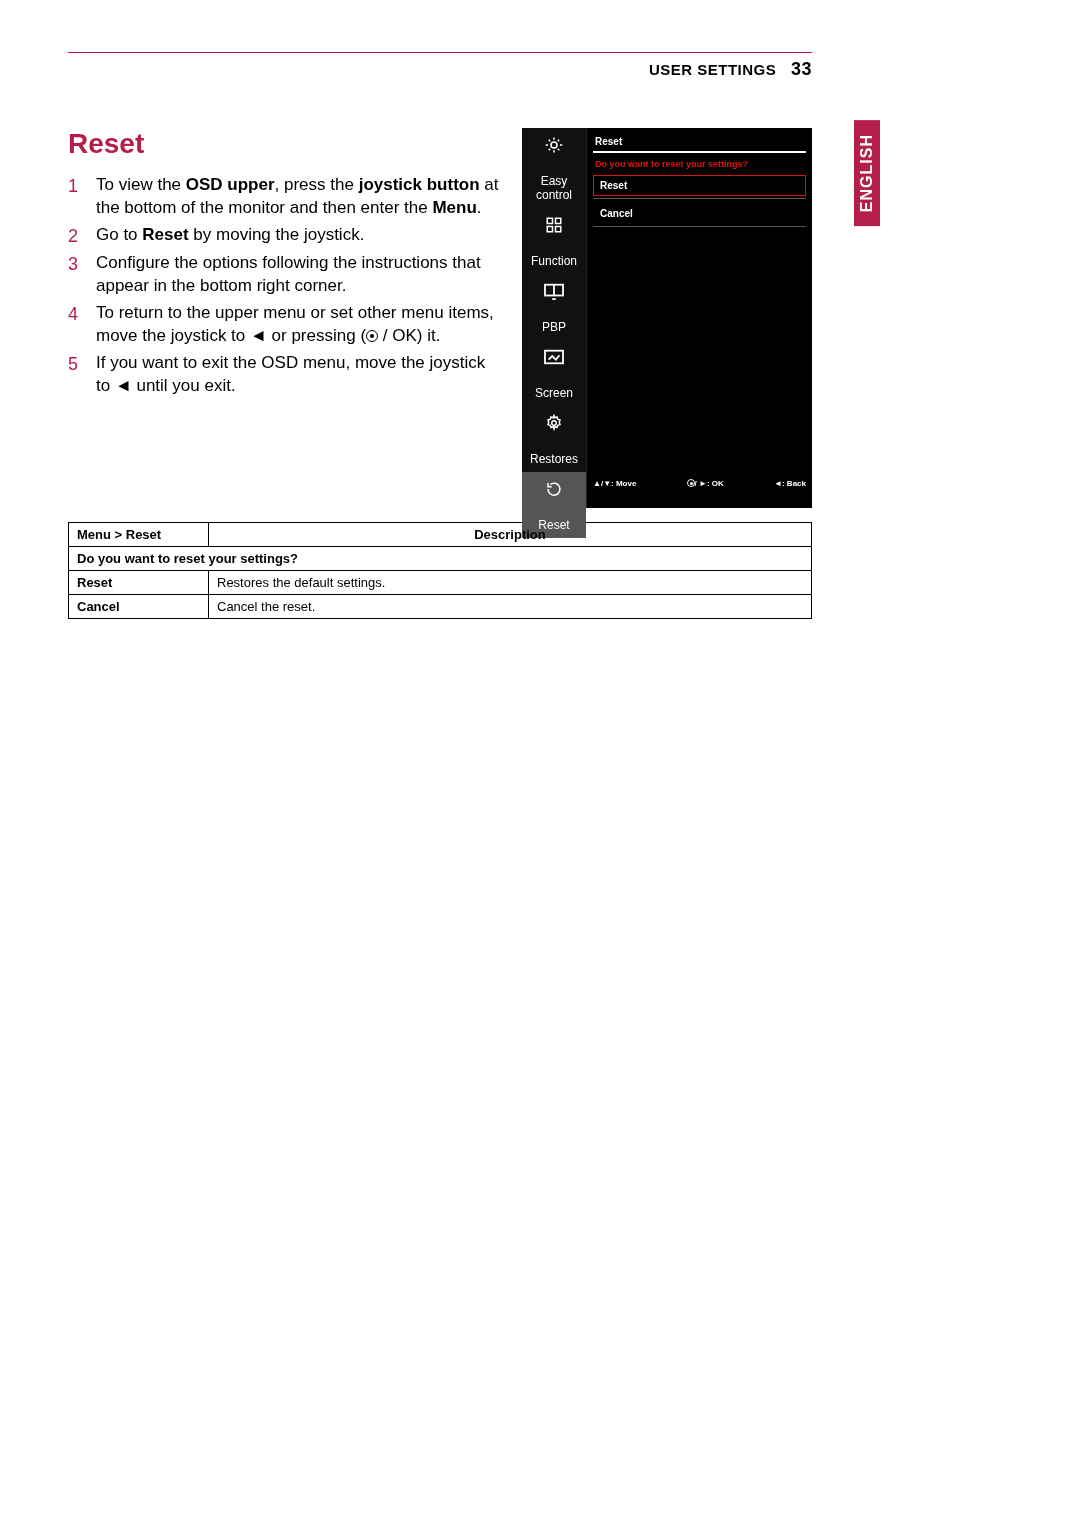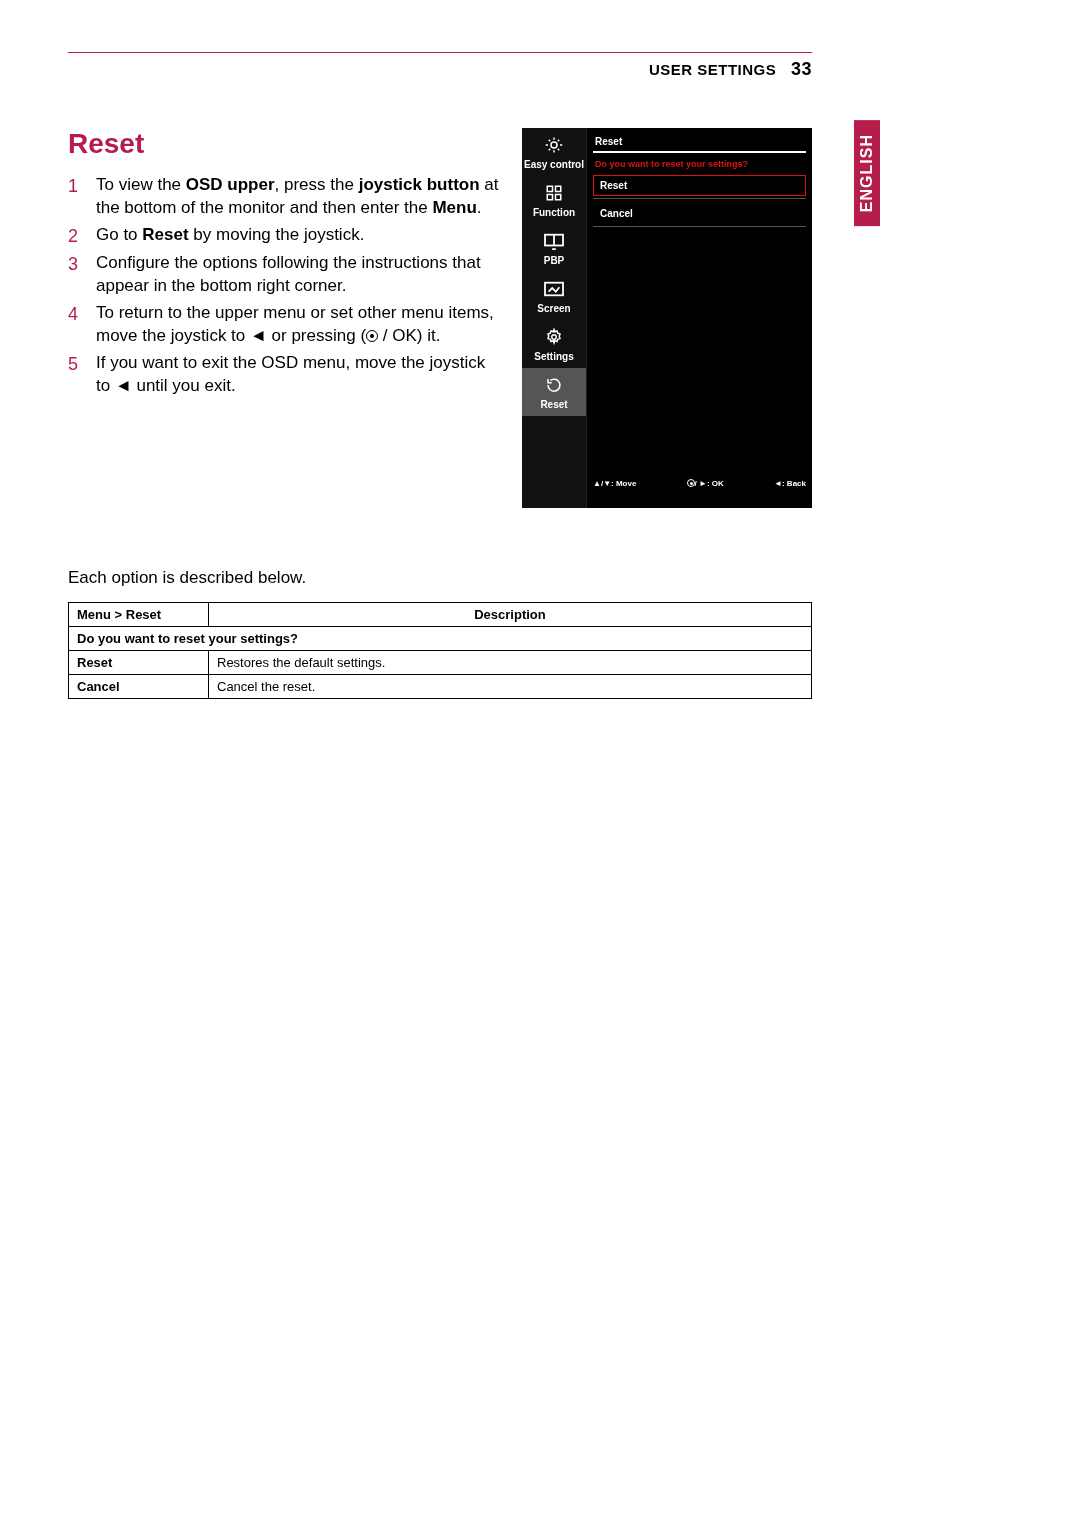--- a/index.html
+++ b/index.html
@@ -27,21 +27,21 @@
   .tri { font-family: "Arial Unicode MS", Arial; }
   .circ-dot { display:inline-block; width:12px; height:12px; border:1.5px solid #000; border-radius:50%; position:relative; vertical-align:-1px;}
   .circ-dot::after{content:""; position:absolute; left:3px; top:3px; width:4px; height:4px; background:#000; border-radius:50%;}
 
   
   .osd { width: 290px; background:#000; color:#fff; font-size:10px; }
   .osd-inner { display:flex; height:380px; }
   .osd-side { width:64px; background:#111; display:flex; flex-direction:column; }
   .osd-item { flex:0 0 auto; text-align:center; padding:8px 0 6px 0; }
   .osd-item.sel { background:#555; }
-  .osd-item .lbl { font-size:10px; margin-top:5px; font-weight:700; }
+  .osd-item .lbl { font-size:12px; margin-top:20px; font-weight:400; }
   .osd-item svg { display:block; margin:0 auto; }
   .osd-main { flex:1; background:#000; border-left:1px solid #222; padding:0 6px; position:relative;}
   .osd-title { font-size:10px; font-weight:700; padding:8px 2px 4px 2px; border-bottom:2px solid #fff; }
   .osd-q { color:#d11; font-size:9px; font-weight:700; padding:6px 2px; }
   .osd-opt { border:1px solid transparent; padding:4px 6px; font-size:10px; font-weight:700;}
   .osd-opt.hl { border:1px solid #d11; }
   .osd-sep { border-bottom:1px solid #555; margin:2px 0 4px 0;}
   .osd-foot { position:absolute; bottom:20px; left:6px; right:6px; display:flex; justify-content:space-between; font-size:8px; font-weight:700;}
   .osd-foot span .circ-dot{ border-color:#fff; width:8px;height:8px;}
   .osd-foot span .circ-dot::after{background:#fff; left:2px; top:2px; width:3px;height:3px;}
@@ -132,21 +132,21 @@
                 <rect x="2" y="3" width="20" height="14"></rect>
                 <path d="M6 13l4-4 4 4 4-5"></path>
               </svg>
             <div class="lbl">Screen</div>
           </div>
           <div class="osd-item">
             <svg width="22" height="18" viewBox="0 0 24 24" fill="none" stroke="#fff" stroke-width="2">
                 <circle cx="12" cy="12" r="3"></circle>
                 <path d="M12 2l1 3 3-1 1 3 3 1-1 3 1 3-3 1-1 3-3-1-1 3-1-3-3 1-1-3-3-1 1-3-1-3 3-1 1-3 3 1z"></path>
               </svg>
-            <div class="lbl">Settings</div>
+            <div class="lbl">Restores</div>
           </div>
           <div class="osd-item sel">
             <svg width="22" height="18" viewBox="0 0 24 24" fill="none" stroke="#fff" stroke-width="2">
                 <path d="M4 12a8 8 0 1 0 3-6"></path>
                 <path d="M4 4v5h5"></path>
               </svg>
             <div class="lbl">Reset</div>
           </div>
         </div>
         <div class="osd-main">
@@ -159,21 +159,20 @@
           <div class="osd-foot">
             <span>▲/▼: Move</span>
             <span><span class="circ-dot"></span><span>/ ►: OK</span></span>
             <span>◄: Back</span>
           </div>
         </div>
       </div>
     </div>
   </div>
 
-  <p class="below-note">Each option is described below.</p>
 
   <table class="desc">
     <tbody>
         <tr>
       <th style="width:140px">Menu &gt; Reset</th>
       <th class="hdr-desc">Description</th>
     </tr>
     <tr>
       <th colspan="2">Do you want to reset your settings?</th>
     </tr>

